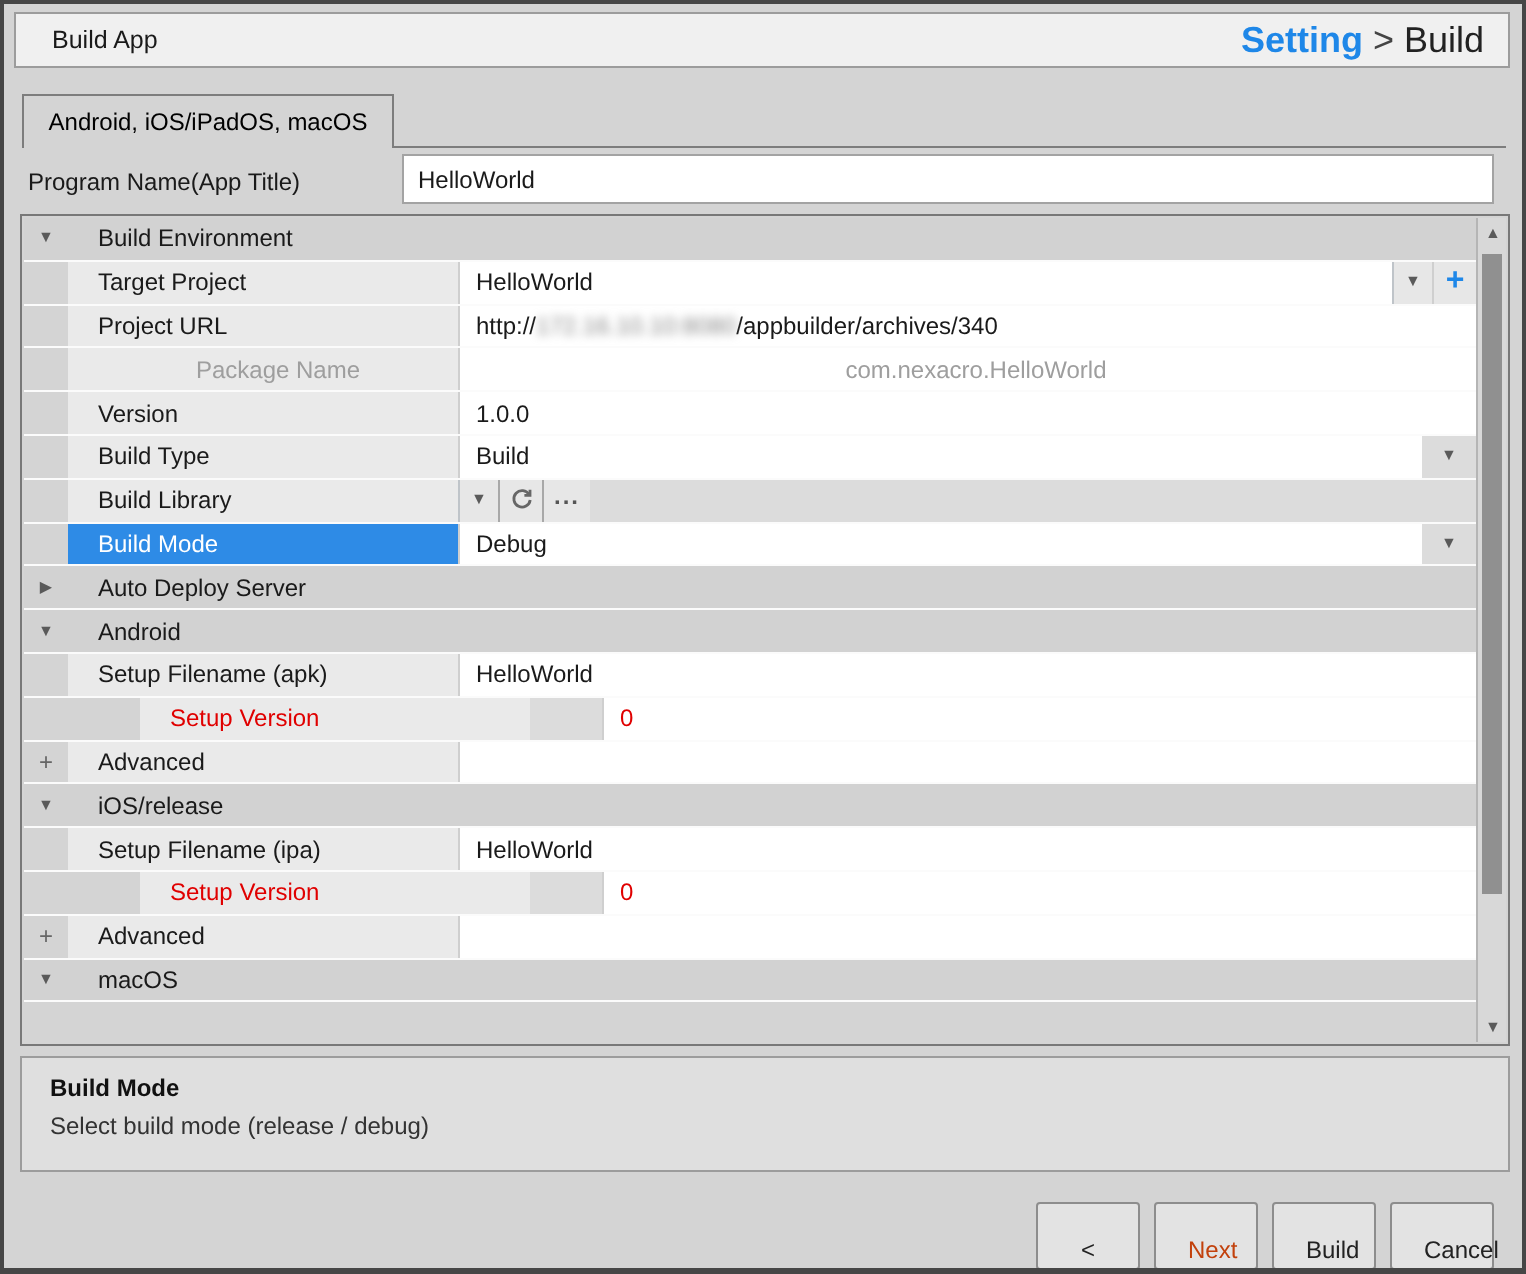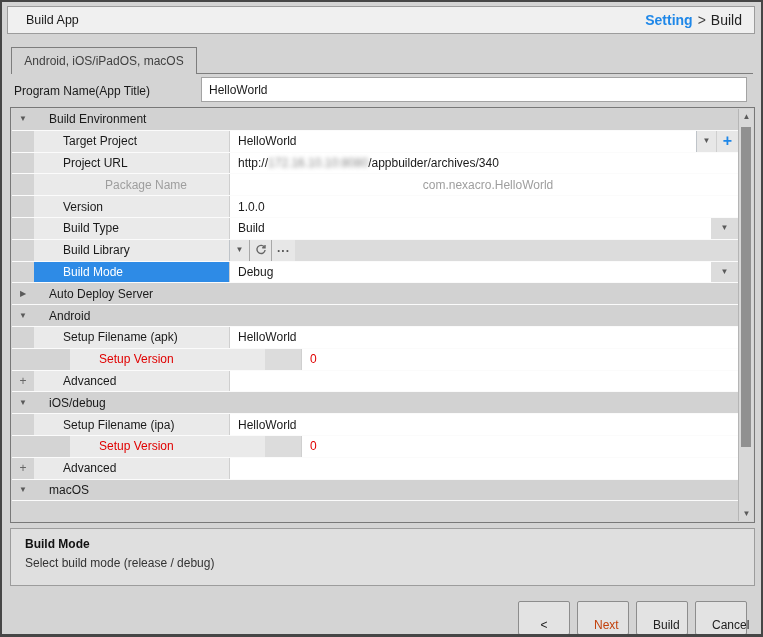--- a/index.html
+++ b/index.html
@@ -4,46 +4,46 @@
 <style>
   html,body{margin:0;padding:0;background:#bfbfbf;}
   *{box-sizing:border-box;font-family:"Liberation Sans", sans-serif;}
   .window{position:relative;width:763px;height:637px;background:#d4d4d4;
     border:2px solid #464646;border-bottom-width:3px;overflow:hidden;}
   
   .titlebar{position:absolute;left:5px;top:4px;right:6px;height:28px;background:#f0f0f0;
     border:1px solid #9c9c9c;display:flex;align-items:center;justify-content:space-between;
     padding:0 12px 0 18px;font-size:12.5px;color:#1a1a1a;}
   .titlebar .title{font-weight:normal;}
-  .crumb{display:flex;gap:5px;align-items:flex-end;font-size:14px;}
+  .crumb{display:flex;gap:5px;align-items:flex-end;font-size:18px;}
   .crumb .link{color:#1E87E8;font-weight:bold;cursor:pointer;}
   .crumb .sep{color:#444;}
   .crumb .cur{color:#222;}
   
   .tab{position:absolute;left:9px;top:45px;width:186px;height:27px;background:#d4d4d4;
     border:1px solid #7d7d7d;border-bottom:none;display:flex;align-items:center;
-    justify-content:center;font-size:12px;color:#404040;}
+    justify-content:center;font-size:12px;color:#000000;}
   .tabline{position:absolute;left:194px;top:71px;right:8px;height:1px;background:#7d7d7d;}
   
   .pn-label{position:absolute;left:12px;top:82px;font-size:12px;color:#1a1a1a;}
   .pn-input{position:absolute;left:199px;top:75px;width:546px;height:25px;background:#fff;
     border:1px solid #a3a3a3;font-size:12px;color:#1a1a1a;padding:0 7px;outline:none;}
   
   .grid{position:absolute;left:8px;top:105px;width:745px;height:416px;background:#d4d4d4;
     border:1px solid #787878;overflow:hidden;}
   .grid-rows{position:absolute;left:1px;top:1px;bottom:1px;right:16px;overflow:hidden;}
   .row{height:21.8px;display:flex;border-bottom:1px solid #fbfbfb;align-items:stretch;
     font-size:12px;color:#1a1a1a;cursor:default;}
   .gutter{width:22px;display:flex;align-items:center;justify-content:center;flex:0 0 22px;}
   .tri{font-size:8px;color:#5a5a5a;line-height:1;}
   .plusg{font-size:12px;color:#666;line-height:1;}
   .row.section{background:#d2d2d2;}
   .row.section .slabel{display:flex;align-items:center;padding-left:15px;}
   .label-cell{width:195px;flex:0 0 195px;background:#eaeaea;display:flex;align-items:center;
-    padding-left:29px;}
+    padding-left:15px;}
   .value-area{flex:1;display:flex;background:#dcdcdc;min-width:0;}
   .vfield{flex:1;background:#fff;border-left:1px solid #cfcfcf;display:flex;align-items:center;
     padding-left:8px;white-space:nowrap;overflow:hidden;min-width:0;}
   .row.muted .label-cell, .row.muted .vfield{color:#9e9e9e;justify-content:center;}
   .row.red .label-cell, .row.red .vfield{color:#E00000;margin-left:36px;}
   .row.selected .label-cell{background:#2E8BE6;color:#fff;}
   .ctl{display:flex;align-items:center;justify-content:center;flex:0 0 auto;}
   .ctl.dd{width:20px;background:#e7e7e7;border-left:1px solid #bfc4c9;}
   .ctl.ddout{width:27px;background:#dcdcdc;}
   .ctl.plus{width:22px;background:#e7e7e7;border-left:1px solid #cfcfcf;
@@ -241,21 +241,21 @@
           <div class="value-area">
             <div class="vfield">
               <div></div>
             </div>
           </div>
         </div>
         <div class="row section">
           <div class="gutter">
             <div class="tri">▼</div>
           </div>
-          <div class="slabel">iOS/debug</div>
+          <div class="slabel">iOS/release</div>
         </div>
         <div class="row prop">
           <div class="gutter"></div>
           <div class="label-cell">
             <div>Setup Filename (ipa)</div>
           </div>
           <div class="value-area">
             <div class="vfield">
               <div>HelloWorld</div>
             </div>

